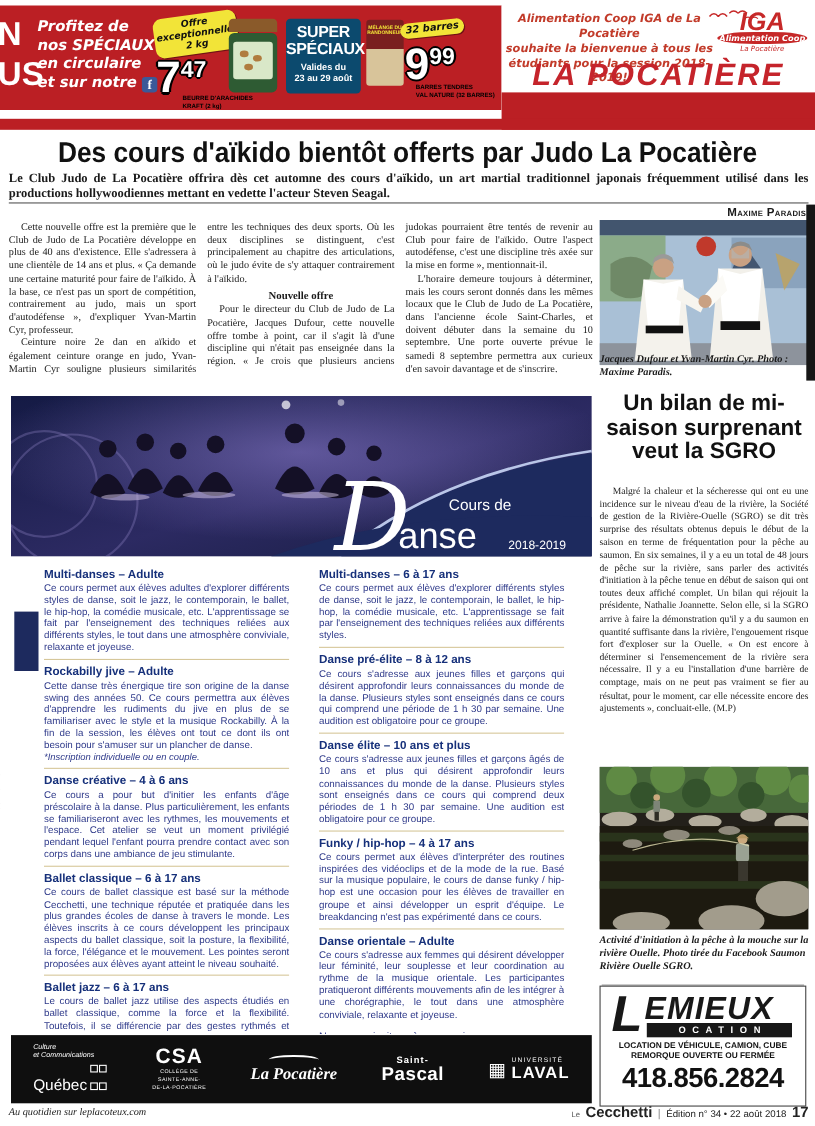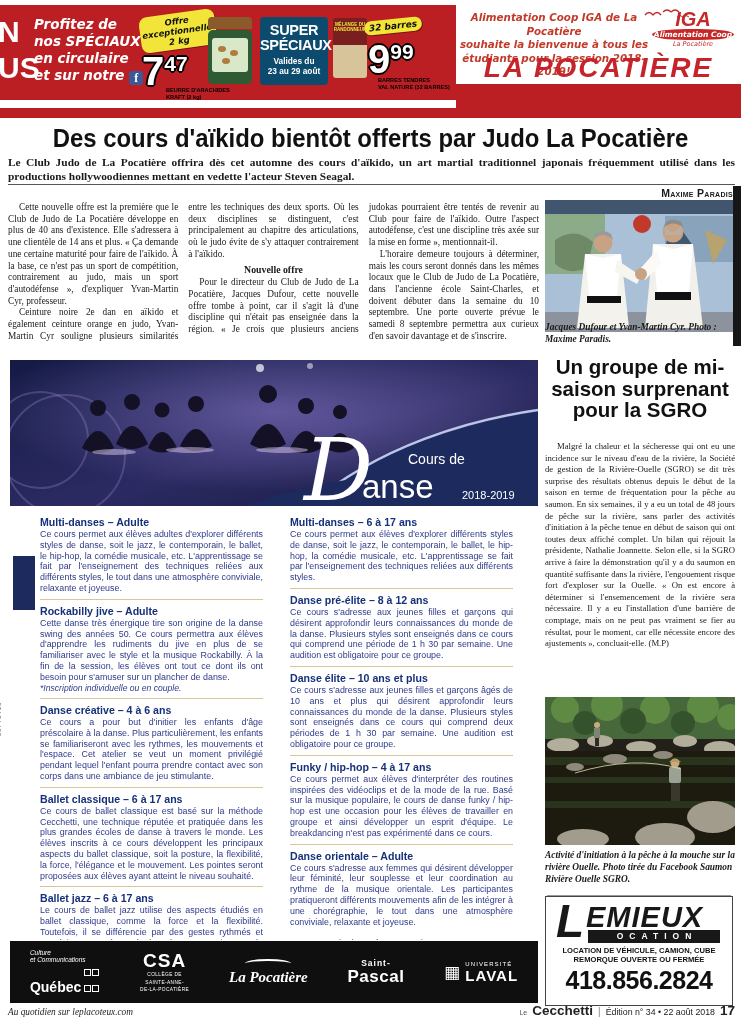--- a/index.html
+++ b/index.html
@@ -33,21 +33,21 @@
   .product2{position:absolute;left:333px;top:13px;width:34px;height:60px;border-radius:3px;
             background:linear-gradient(#7a1f1f 0 45%,#d8c49a 45% 100%);overflow:hidden;}
   .product2 .tiny{display:block;color:#f2e438;font-family:"Liberation Sans",sans-serif;font-weight:700;font-size:4.5px;line-height:5px;text-align:center;padding-top:4px;}
   .badge2{position:absolute;left:364px;top:14px;width:58px;background:#f2e438;border-radius:7px;transform:rotate(-6deg);
           text-align:center;color:#111;font-family:"DejaVu Sans",sans-serif;font-style:italic;font-weight:700;font-size:9px;line-height:14px;box-shadow:1px 1px 0 rgba(0,0,0,.4);}
 
   .iga-right{position:absolute;left:456px;top:5px;width:285px;height:95px;background:#fff;}
   .welcome{position:absolute;left:2px;top:6px;width:192px;text-align:center;color:#c23b2a;
            font-family:"DejaVu Sans",sans-serif;font-style:italic;font-weight:700;font-size:10.3px;line-height:13.5px;}
   .iga-logo{position:absolute;right:4px;top:4px;width:88px;height:46px;text-align:center;}
-  .iga-logo .iga{font-family:"Liberation Sans",sans-serif;font-weight:900;font-style:italic;font-size:20px;color:#c62828;line-height:20px;}
+  .iga-logo .iga{font-family:"Liberation Sans",sans-serif;font-weight:900;font-style:italic;font-size:23px;color:#c62828;line-height:20px;}
   .iga-logo .oval{margin:0 auto;width:82px;background:#c62828;border-radius:50%/60%;color:#fff;
                   font-family:"DejaVu Sans",sans-serif;font-style:italic;font-weight:700;font-size:7.5px;line-height:11px;}
   .iga-logo .sub{color:#c62828;font-family:"DejaVu Sans",sans-serif;font-style:italic;font-size:6.5px;line-height:8px;}
   .birds{position:absolute;left:-8px;top:-2px;}
   .pocatiere-title{position:absolute;left:0;top:47px;width:285px;text-align:center;color:#c5242b;
         font-family:"Liberation Sans",sans-serif;font-weight:900;font-style:italic;font-size:28px;letter-spacing:2px;}
   .redbar-right{position:absolute;left:456px;top:84px;width:285px;height:34px;background:#bb1f24;}
   .redbar-full{position:absolute;left:0;top:108px;width:741px;height:10px;background:#bb1f24;}
 
   
@@ -77,21 +77,21 @@
   .dance-col h4{margin:0 0 1px;color:#16307a;font-size:10.6px;font-weight:700;}
   .dance-col p{margin:0;color:#2f3a8a;font-size:8.9px;line-height:10.8px;text-align:justify;}
   .dance-col .note{color:#2f3a8a;font-size:8.6px;font-style:italic;line-height:10.5px;}
   .dance-contact{margin-top:10px;color:#2f3a8a;font-size:9.8px;line-height:12.5px;}
 
   
   .logobar{position:absolute;left:10px;top:941px;width:528px;height:62px;background:#0f0f0f;color:#fff;
            display:flex;align-items:center;justify-content:space-around;font-family:"Liberation Sans",sans-serif;}
   .lg{text-align:center;line-height:1;}
   .lg .it{font-style:italic;font-size:6.5px;line-height:7.5px;text-align:left;}
-  .lg .big{font-weight:700;font-size:14px;}
+  .lg .big{font-weight:400;font-size:14px;}
   .flagicon{display:inline-block;vertical-align:-1px;margin-left:3px;}
   .flagicon i{display:inline-block;width:5px;height:5px;border:1px solid #fff;margin:0 1px 1px 0;}
   .csa-big{font-weight:900;font-size:19px;letter-spacing:1px;}
   .csa-sub{font-size:4.8px;line-height:5.5px;letter-spacing:.4px;margin-top:2px;}
   .lapoc{font-family:"Liberation Serif",serif;font-style:italic;font-weight:700;font-size:15px;}
   .swoosh{display:block;width:46px;height:7px;border-top:2px solid #fff;border-radius:50%;margin:0 auto 2px;}
   .stp-top{font-weight:700;font-size:8.5px;letter-spacing:1px;}
   .stp-big{font-weight:900;font-size:17px;letter-spacing:.5px;}
   .laval{display:flex;align-items:center;gap:5px;}
   .laval .shield{font-size:17px;line-height:1;}
@@ -375,21 +375,21 @@
     </div>
     <div class="laval">
       <span class="shield">▦</span>
       <span>
         <div class="u">UNIVERSITÉ</div>
         <div class="l">LAVAL</div>
       </span>
     </div>
   </div>
 
-  <div class="sgro-head">Un groupe de mi-saison surprenant pour la SGRO</div>
+  <div class="sgro-head">Un bilan de mi-saison surprenant veut la SGRO</div>
   <div class="sgro-body">
     <p>Malgré la chaleur et la sécheresse qui ont eu une incidence sur le niveau d'eau de la rivière, la Société de gestion de la Rivière-Ouelle (SGRO) se dit très surprise des résultats obtenus depuis le début de la saison en terme de fréquentation pour la pêche au saumon. En six semaines, il y a eu un total de 48 jours de pêche sur la rivière, sans parler des activités d'initiation à la pêche tenue en début de saison qui ont toutes deux affiché complet. Un bilan qui réjouit la présidente, Nathalie Joannette. Selon elle, si la SGRO arrive à faire la démonstration qu'il y a du saumon en quantité suffisante dans la rivière, l'engouement risque fort d'exploser sur la Ouelle. « On est encore à déterminer si l'ensemencement de la rivière sera nécessaire. Il y a eu l'installation d'une barrière de comptage, mais on ne peut pas vraiment se fier au résultat, pour le moment, car elle nécessite encore des ajustements », concluait-elle. (M.P)</p>
   </div>
 
   <svg class="photo2" viewBox="0 0 190 148" preserveAspectRatio="none">
     <rect width="190" height="148" fill="#23201a"></rect>
     <rect width="190" height="42" fill="#47683a"></rect>
     <g fill="#5f8a44">
         <circle cx="20" cy="12" r="14"></circle>
         <circle cx="62" cy="8" r="16"></circle>

